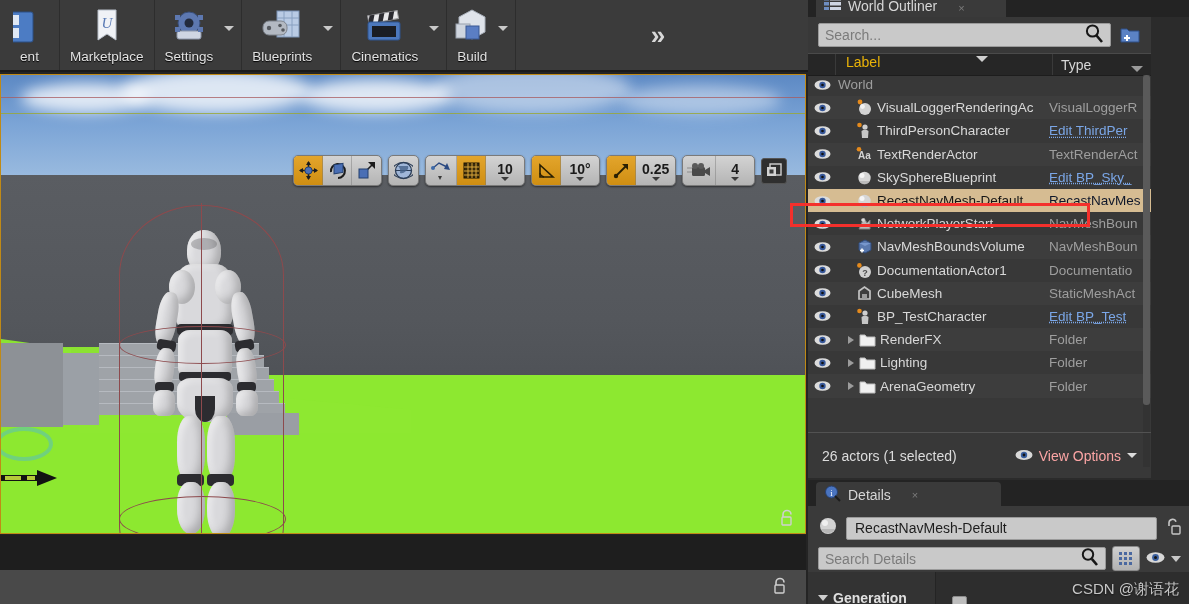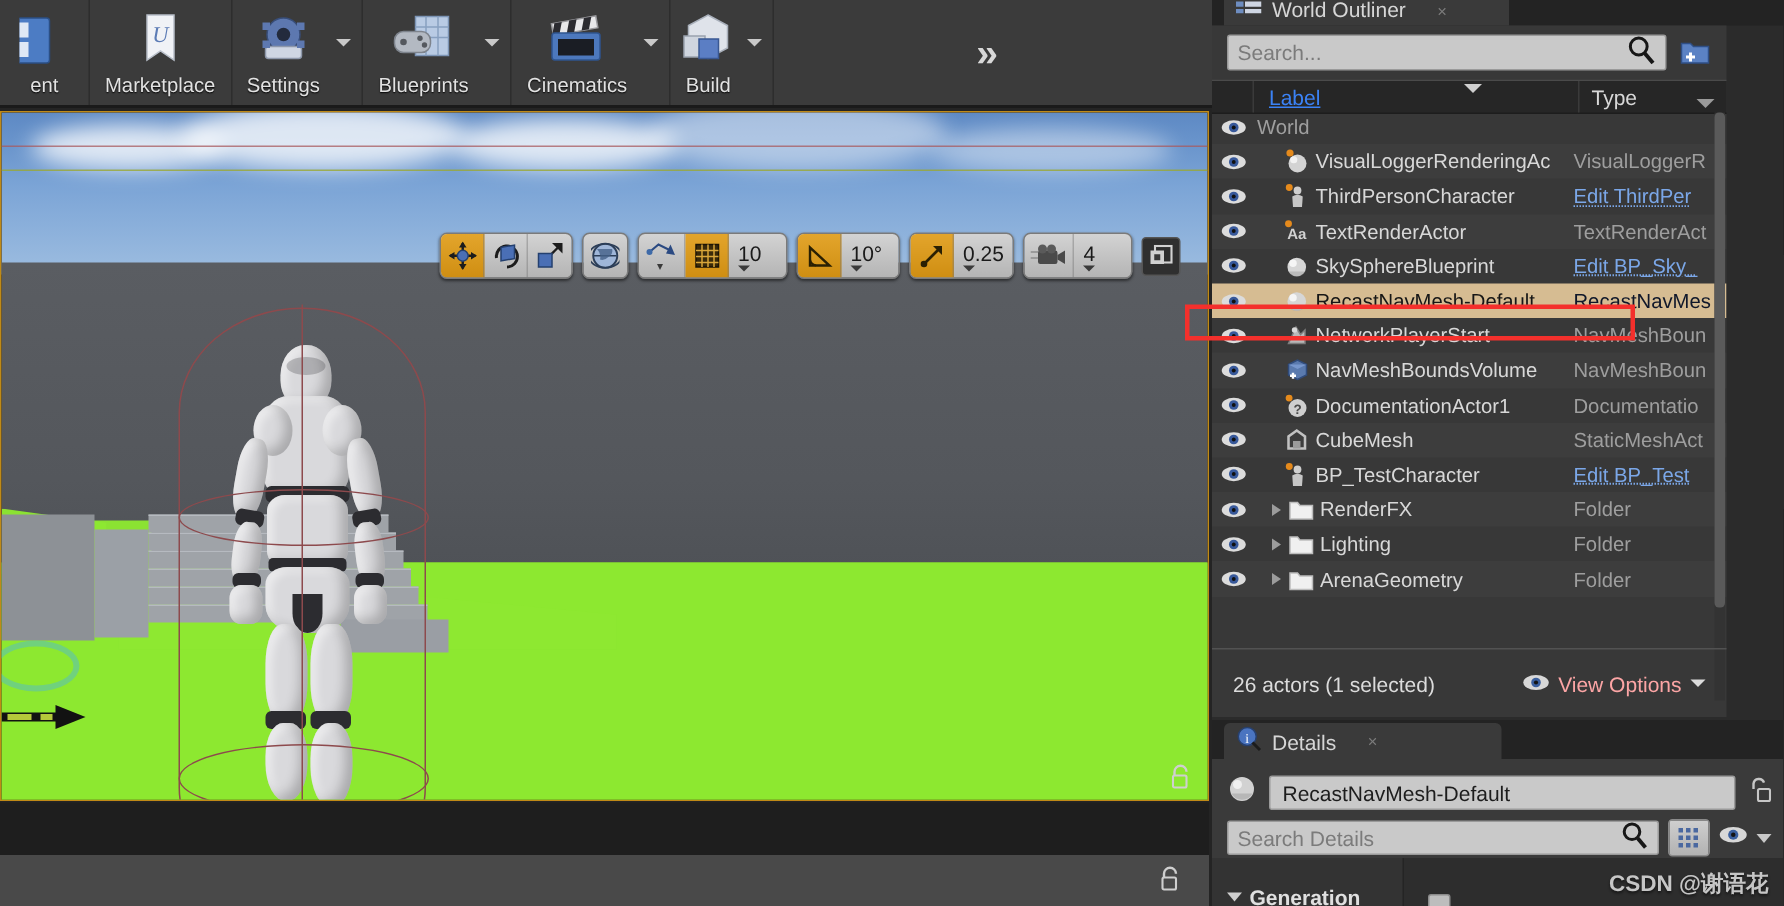--- a/index.html
+++ b/index.html
@@ -137,23 +137,23 @@
     box-shadow: 0 1px 2px rgba(0,0,0,.5);
   }
   .vpbtn {
     display: flex; align-items: center; justify-content: center;
     min-width: 29px; padding: 0 4px; position: relative;
     border-right: 1px solid rgba(120,120,120,.45);
   }
   .vpbtn:last-child { border-right: none; }
   .vpbtn.active { background: linear-gradient(#e3a52c, #cf8e12); }
   .vpnum {
-    display: flex; flex-direction: column; justify-content: center;
+    display: flex; flex-direction: column; align-items: center; justify-content: center;
     min-width: 38px; padding: 0 6px; position: relative;
-    font-size: 14px; color: #1a1a1a; font-weight: 400;
+    font-size: 14px; color: #1a1a1a; font-weight: 700;
   }
   .vpnum .cap { line-height: 12px; padding-top: 3px; }
   .vpnum .dn {
     width: 0; height: 0; margin-top: 2px;
     border-left: 4px solid transparent;
     border-right: 4px solid transparent;
     border-top: 4px solid #3a3a3a;
   }
   .vpsingle {
     width: 26px; height: 26px;
@@ -218,23 +218,23 @@
   .ol-header {
     display: flex; height: 23px;
     background: #262626;
     border-top: 1px solid #4a4a4a;
     border-bottom: 1px solid #1d1d1d;
     align-items: center;
     position: relative;
   }
   .olh-eye { width: 28px; border-right: 1px solid #3a3a3a; height: 100%; }
   .olh-label {
-    flex: 1; padding-left: 10px; font-size: 14px; color: #3b82f6;
+    flex: 1; padding-left: 10px; font-size: 14px; color: #eab308;
     border-right: 1px solid #3a3a3a; height: 100%;
-    display: flex; align-items: center; position: relative; text-decoration: underline;
+    display: flex; position: relative;
   }
   .olh-type {
     width: 98px; padding-left: 8px; font-size: 14px; color: #d8d8d8;
     height: 100%; display: flex; align-items: center; position: relative;
   }
   .sort-caret {
     position: absolute; left: 140px; top: 2px;
     width: 0; height: 0;
     border-left: 6px solid transparent;
     border-right: 6px solid transparent;
@@ -379,21 +379,20 @@
   .det-checkbox {
     position: absolute; left: 16px; top: 24px;
     width: 15px; height: 13px; background: #bdbdbd;
     border: 1px solid #8b8b8b; border-radius: 2px;
   }
   .watermark {
     position: absolute; right: 10px; top: 580px;
     font-size: 15px; color: #d3d3d3; opacity: .92;
     z-index: 50;
     text-shadow: 0 1px 2px rgba(0,0,0,.6);
-    font-weight: bold;
   }
   .vscroll {
     position: absolute; right: 1px; top: 58px; width: 7px; height: 392px;
     background: #333;
   }
   .vscroll i {
     position: absolute; left: 0; top: 0; width: 7px; height: 330px;
     background: #5a5a5a; border-radius: 3px; display: block;
   }
 </style>

